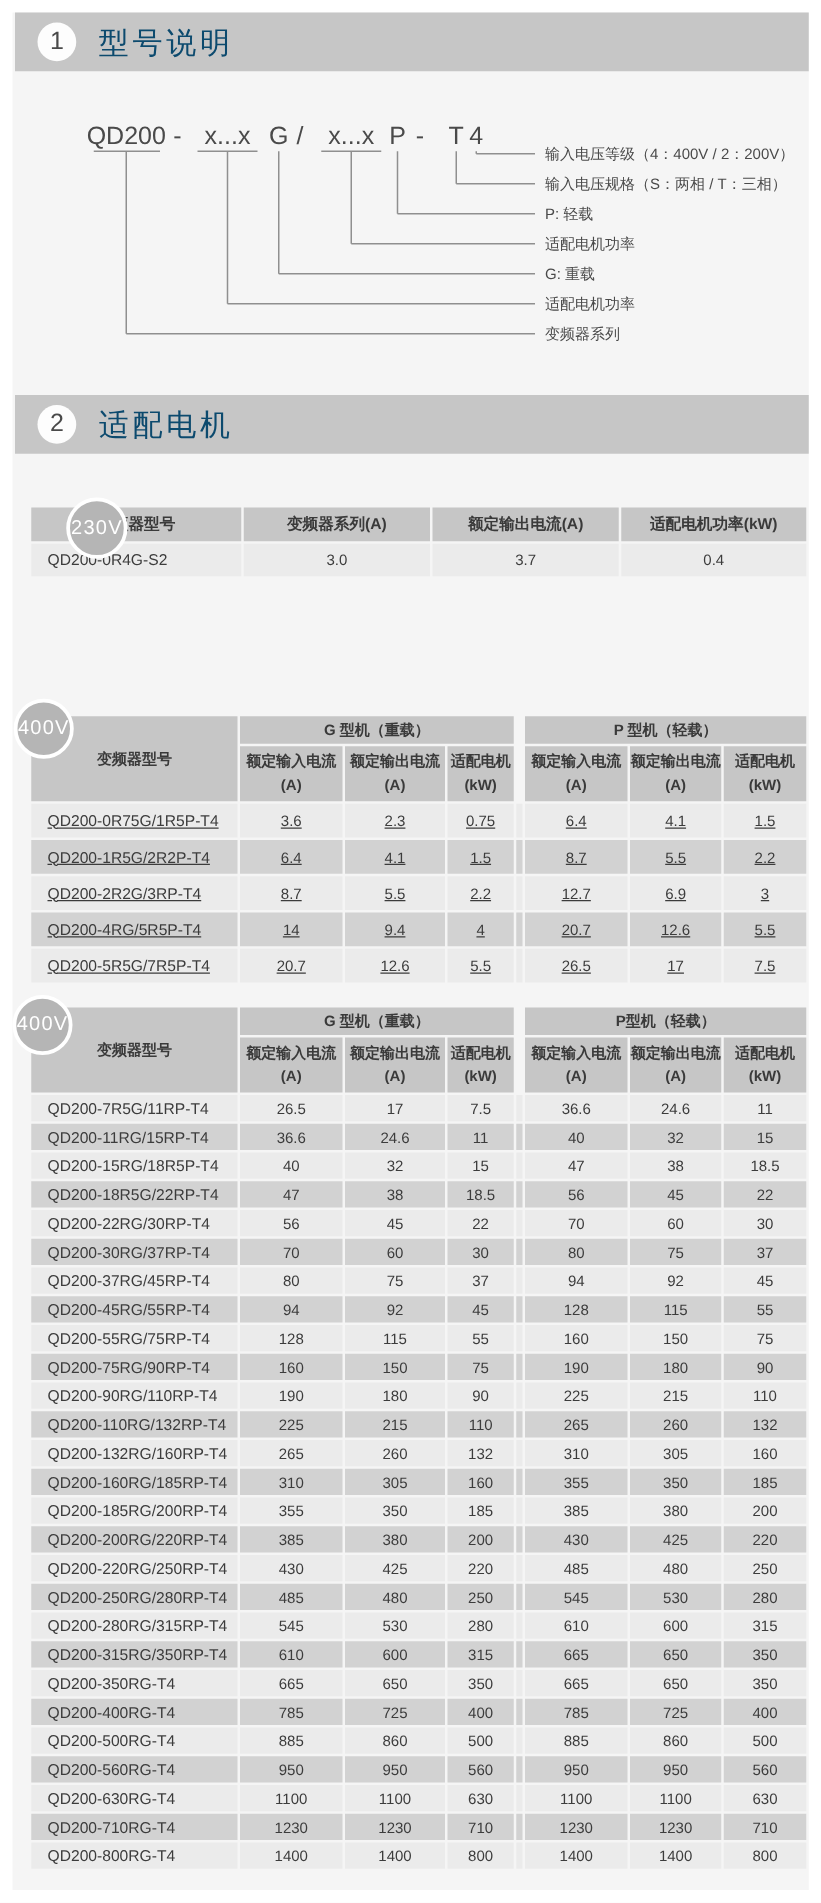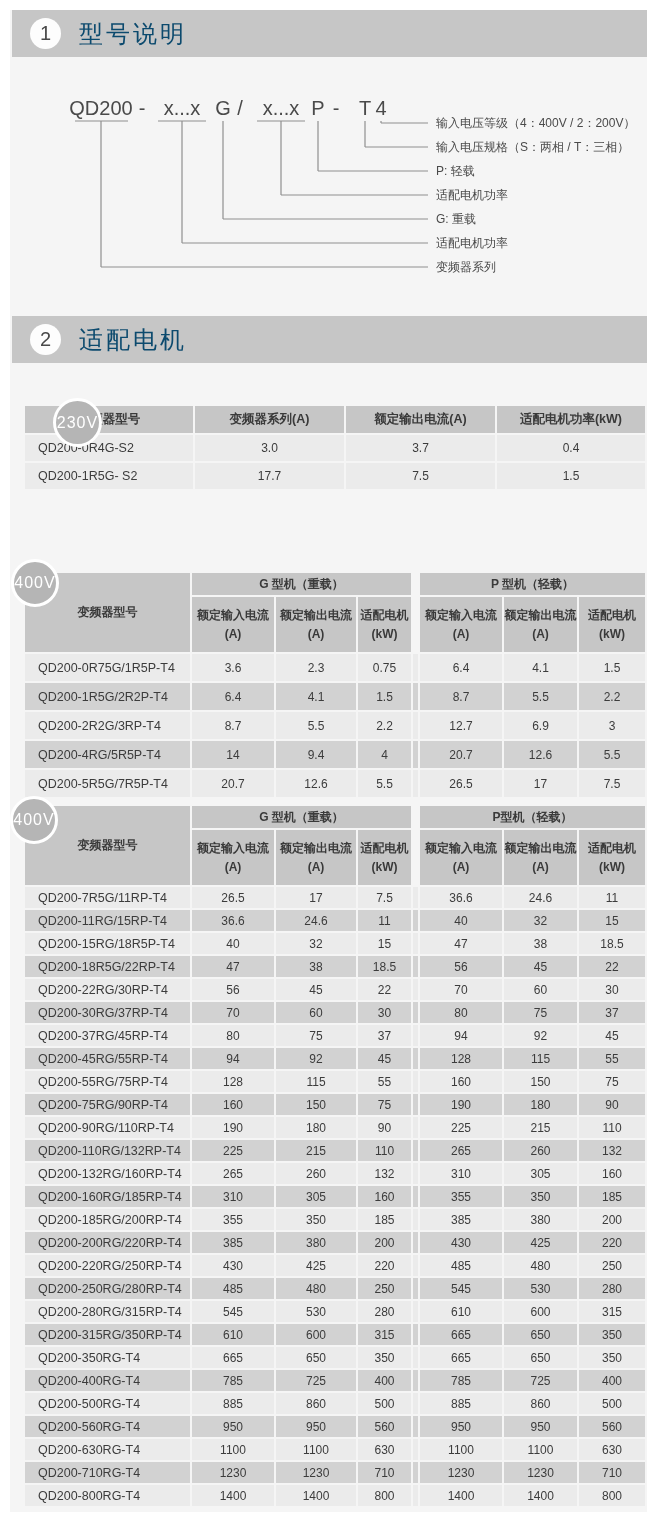--- a/index.html
+++ b/index.html
@@ -31,22 +31,22 @@
   table{border-collapse:separate;border-spacing:2px;table-layout:fixed;width:100%;}
   th{background:#c6c6c6;font-weight:bold;font-size:12px;color:#3a3a3a;text-align:center;padding:0;}
   td{font-size:12px;color:#3c3c3c;text-align:center;padding:0;}
   tr.light td{background:#ebebeb;}
   tr.dark td{background:#d2d2d2;}
   td.model{text-align:left;padding-left:13px;font-size:12.5px;}
   th.gap, td.gap{background:transparent;}
   .t230 th{height:27px;font-size:12.5px;}
   .t230 td{height:26px;margin-top:16px;}
   .t4 th.group{height:22px;}
-  .t4 th.sub{height:55px;line-height:1.55;}
-  .t400a td{height:27px;}
+  .t4 th.sub{height:44px;line-height:1.55;}
+  .t400a td{height:27px;text-decoration:underline;}
   .t400b td{height:21px;}
 </style>
 </head>
 <body>
 
 <div class="page">
 <div class="content">
 
   <div class="band" style="top:0;">
     <div class="band-circle">
@@ -129,26 +129,20 @@
           <th>额定输出电流(A)</th>
           <th>适配电机功率(kW)</th>
         </tr>
       </thead>
       <tbody>
             <tr class="light">
               <td class="model">QD200-0R4G-S2</td>
               <td class="num">3.0</td>
               <td class="num">3.7</td>
               <td class="num">0.4</td>
-            </tr>
-            <tr class="light">
-              <td class="model">QD200-1R5G- S2</td>
-              <td class="num">17.7</td>
-              <td class="num">7.5</td>
-              <td class="num">1.5</td>
             </tr>
           </tbody>
     </table>
   </div>
 
   <div class="vbadge" style="left:1px;top:549px;width:48px;height:48px;">
     <span>400V</span>
   </div>
   <div class="tablewrap" style="top:561px;">
     <table class="t4 t400a">

